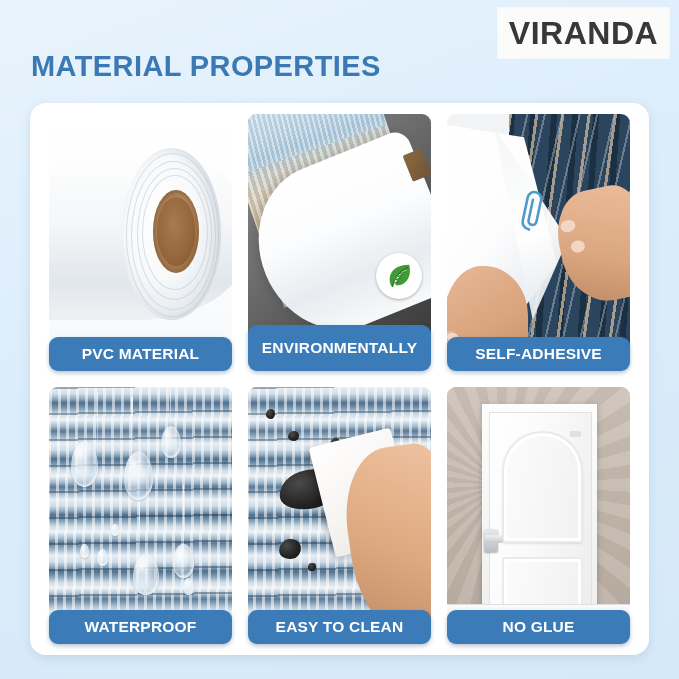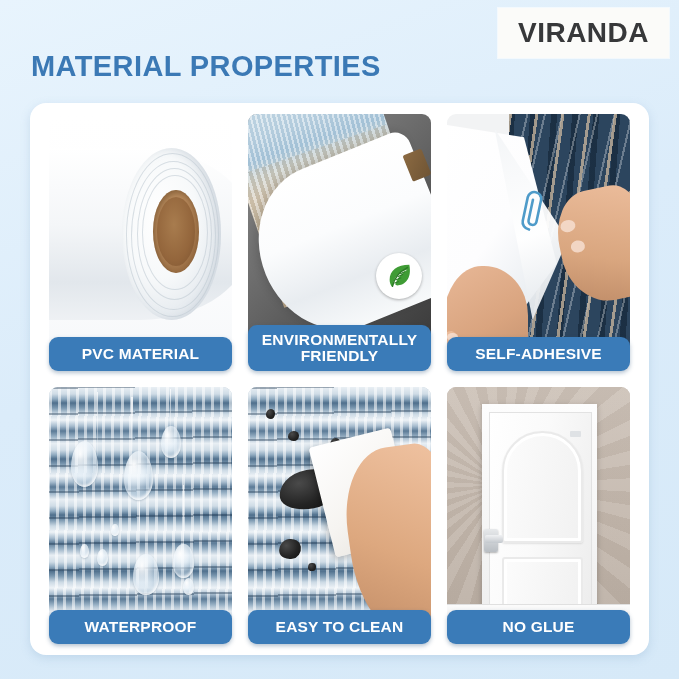--- a/index.html
+++ b/index.html
@@ -13,21 +13,21 @@
     background:linear-gradient(160deg,#e8f4fd 0%,#dbecfa 45%,#d6e9f8 100%);
     overflow:hidden;
   }
   
   .brand-box{
     position:absolute;top:8px;left:498px;width:171px;height:50px;
     background:#fbfbf9;display:flex;align-items:center;justify-content:center;
     box-shadow:0 0 0 1px rgba(255,255,255,.6);
   }
   .brand-text{
-    font-size:28px;font-weight:bold;color:#37383a;letter-spacing:.5px;
+    font-size:32px;font-weight:bold;color:#37383a;letter-spacing:.5px;
     font-family:"Liberation Sans","DejaVu Sans",sans-serif;
   }
   
   .title{
     position:absolute;left:31px;top:50px;
     font-size:29px;font-weight:bold;color:#3b79b5;letter-spacing:.4px;
   }
   
   .panel{
     position:absolute;left:30px;top:103px;width:619px;height:552px;
@@ -336,21 +336,20 @@
                   <path d="M15 16.5l5-2"></path>
                   <path d="M17.5 13.5l4.5-2"></path>
                   <path d="M11.5 23.5l4-1.5"></path>
               </g>
             </svg>
           </div>
         </div>
         <div class="banner two-line">
           <div>
             <div>ENVIRONMENTALLY</div>
-            <div>FRIENDLY</div>
           </div>
         </div>
       </div>
 
       <div class="card">
         <div class="thumb">
           <div class="adh-bg"></div>
           <div class="marble">
               <div class="marble-v"></div>
             </div>

